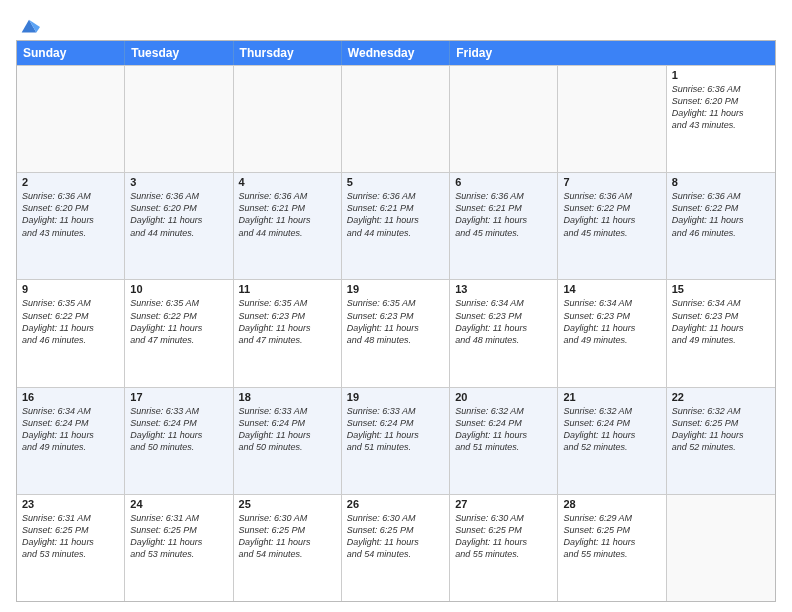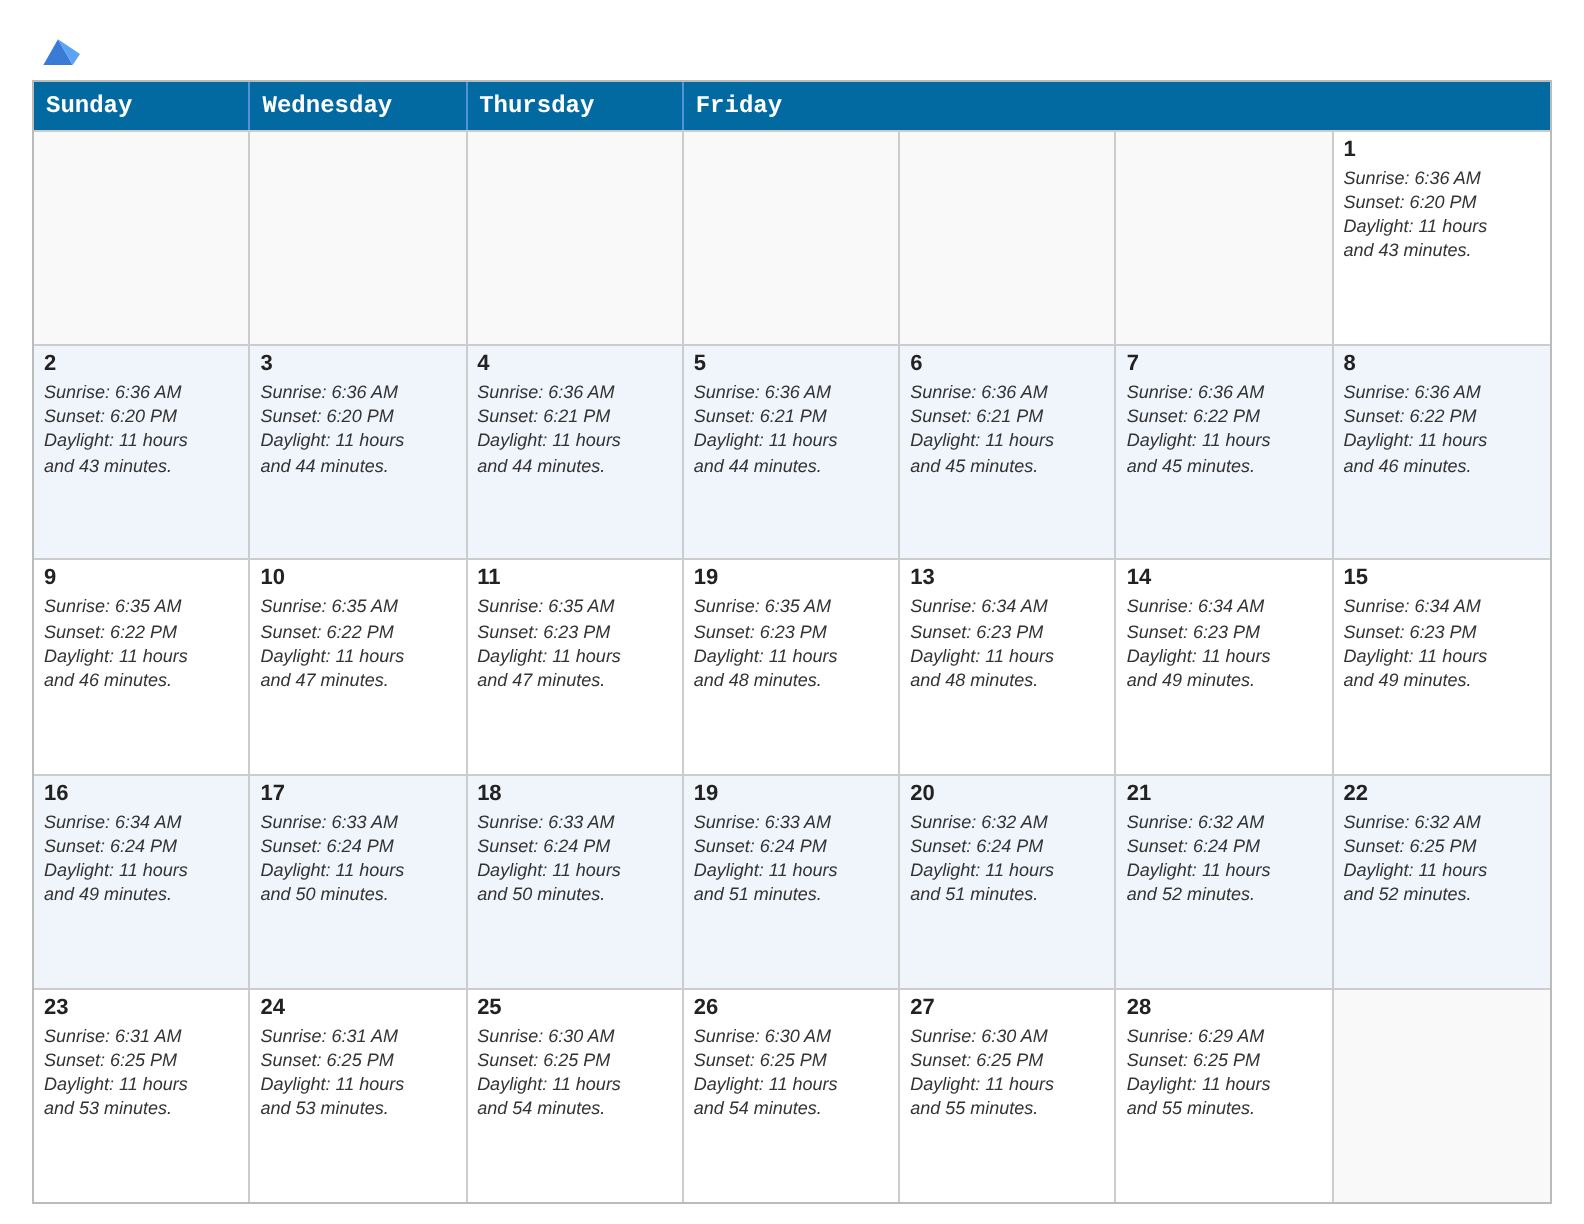--- a/index.html
+++ b/index.html
@@ -58,22 +58,21 @@
     }
     .calendar {
       flex: 1;
       display: flex;
       flex-direction: column;
       border: 1px solid #bbb;
     }
     .cal-header-row {
       display: grid;
       grid-template-columns: repeat(7, 1fr);
-      background: #0369a1;
-      font-family: Liberation Mono, monospace;
+      background: #3b82f6;
     }
     .cal-header-cell {
       color: #fff;
       font-size: 12px;
       font-weight: bold;
       padding: 5px 6px;
       text-align: left;
       border-right: 1px solid #5590dd;
     }
     .cal-header-cell:last-child { border-right: none; }
@@ -132,22 +131,23 @@
     </div>
     <div class="title-block">
       <div class="month-title"></div>
       <div class="location"></div>
     </div>
   </div>
 
   <div class="calendar">
     <div class="cal-header-row">
     <div class="cal-header-cell">Sunday</div>
+        <div class="cal-header-cell">Tuesday</div>
+        <div class="cal-header-cell">Thursday</div>
         <div class="cal-header-cell">Wednesday</div>
-        <div class="cal-header-cell">Thursday</div>
         <div class="cal-header-cell">Friday</div>
       </div>
     <div class="cal-body">
     <div class="cal-week">
           <div class="cal-cell empty"></div>
           <div class="cal-cell empty"></div>
           <div class="cal-cell empty"></div>
           <div class="cal-cell empty"></div>
           <div class="cal-cell empty"></div>
           <div class="cal-cell empty"></div>

